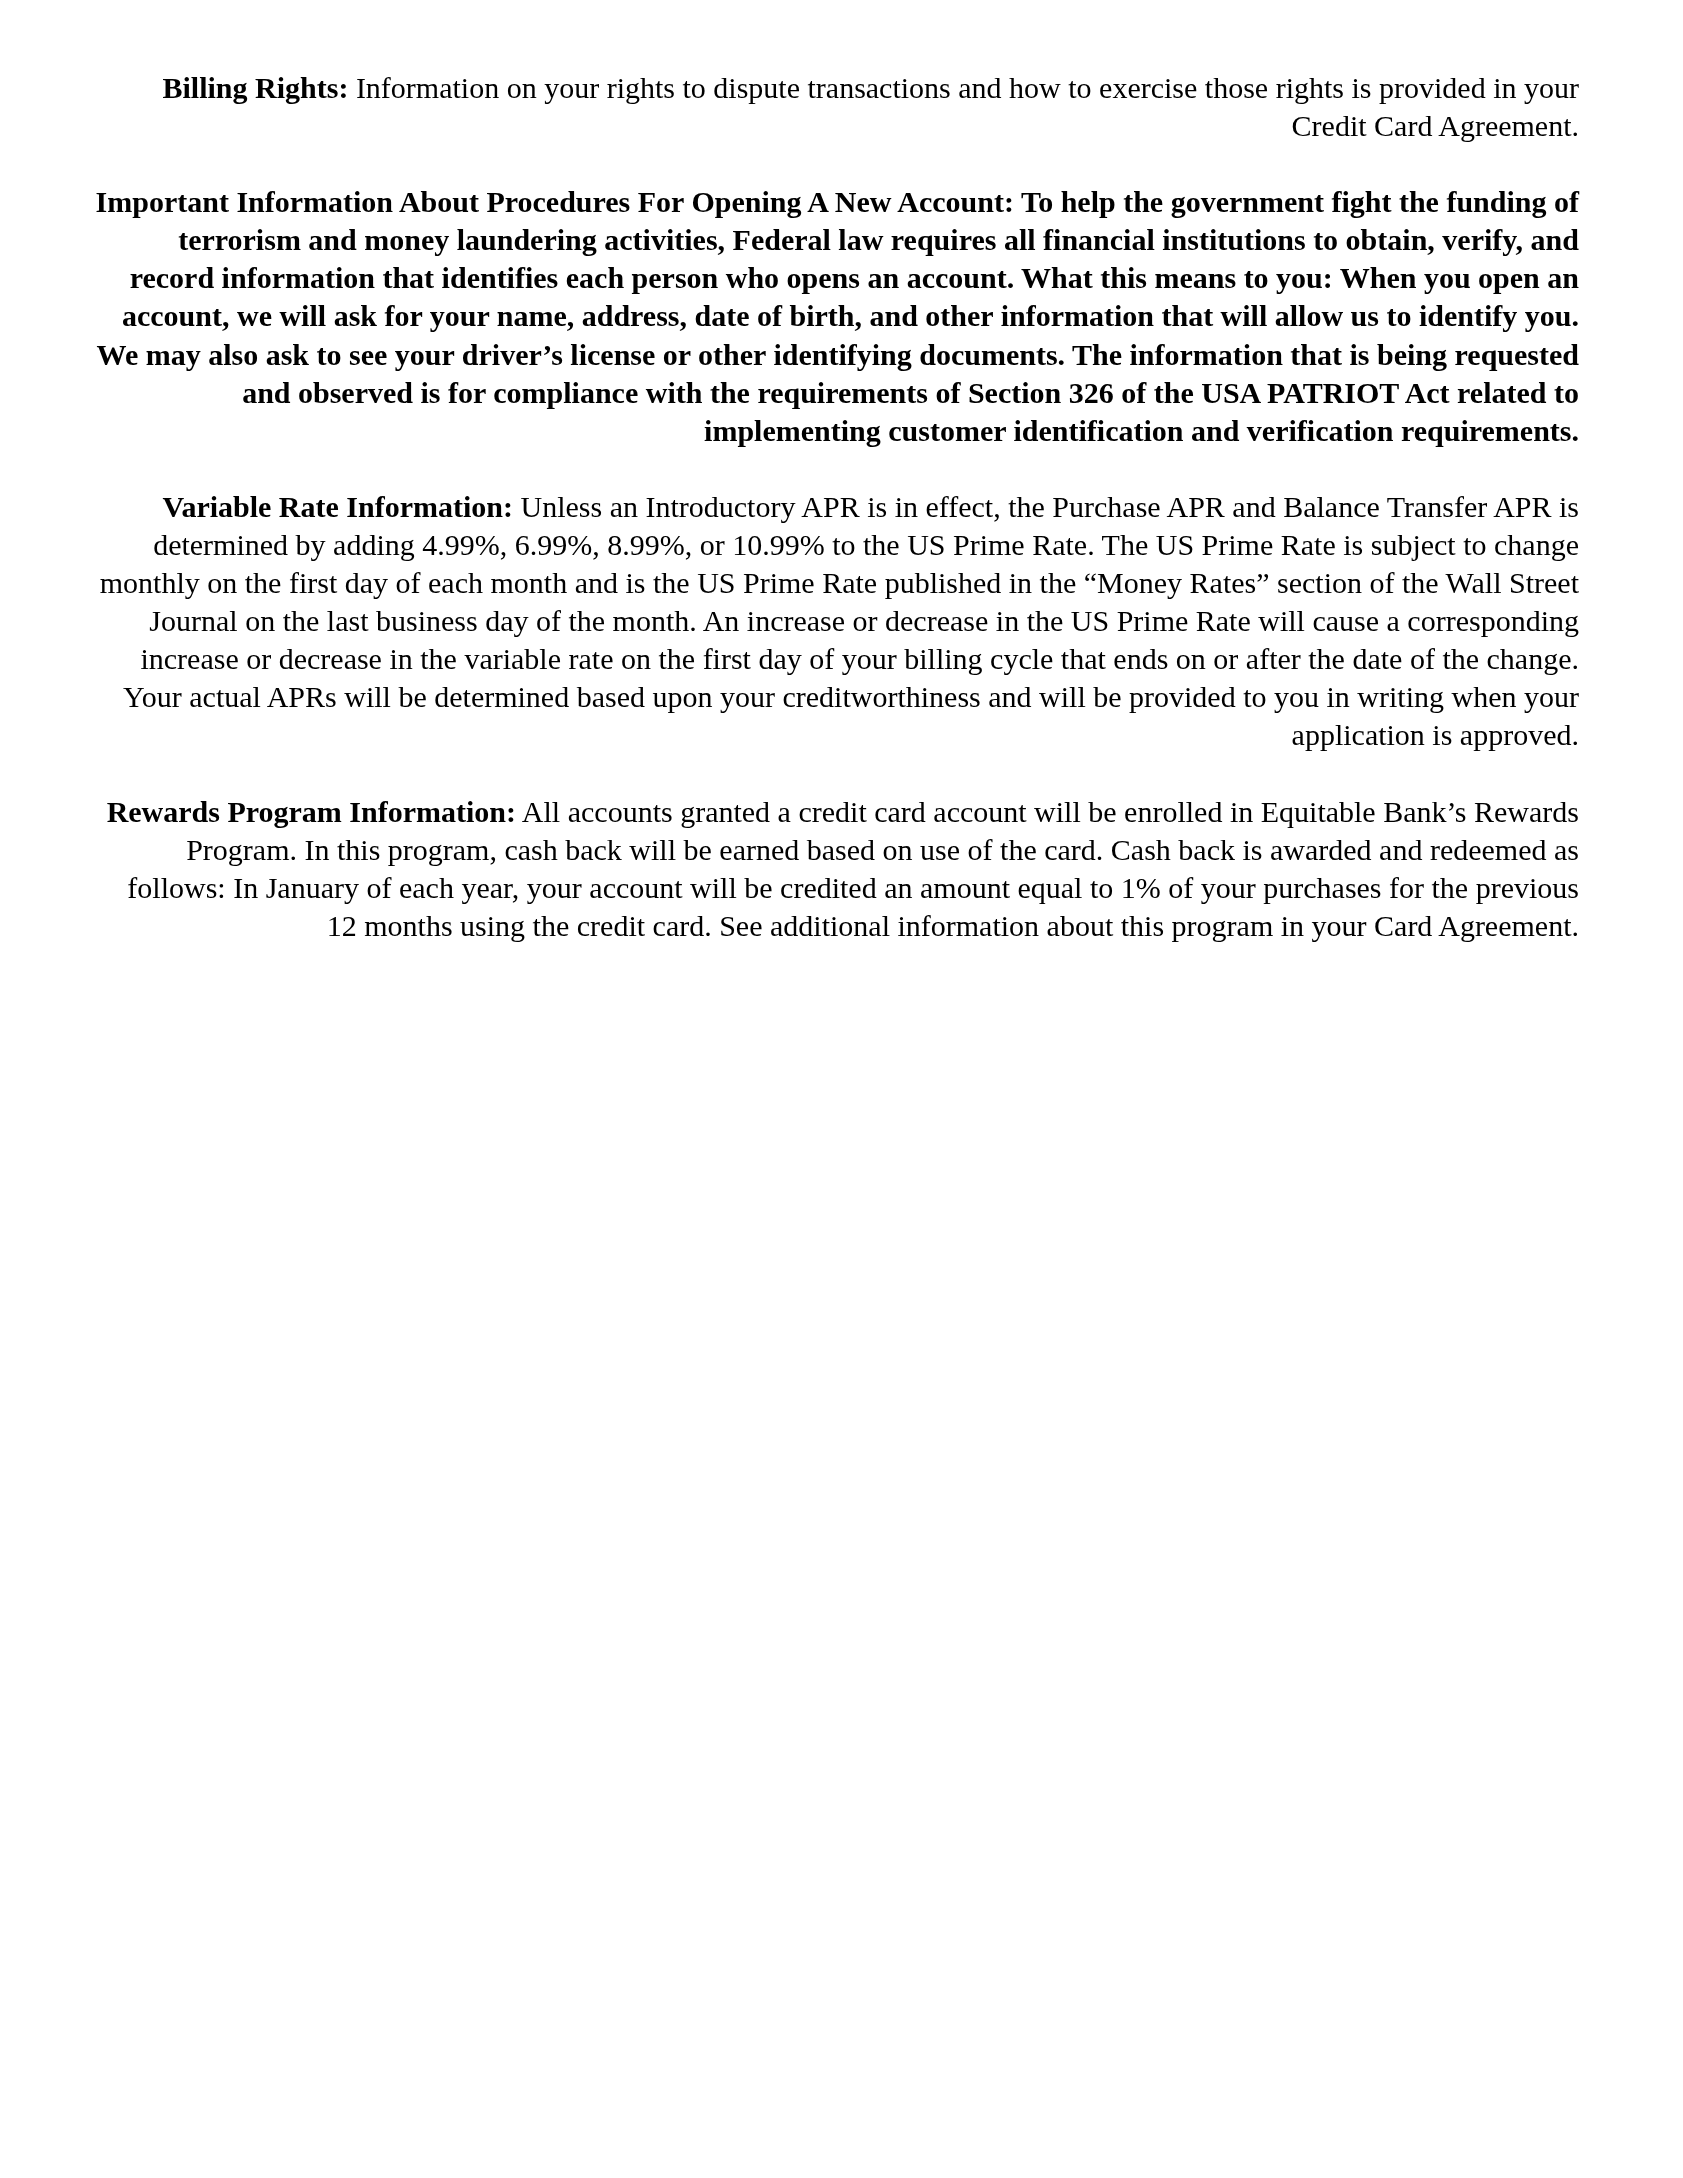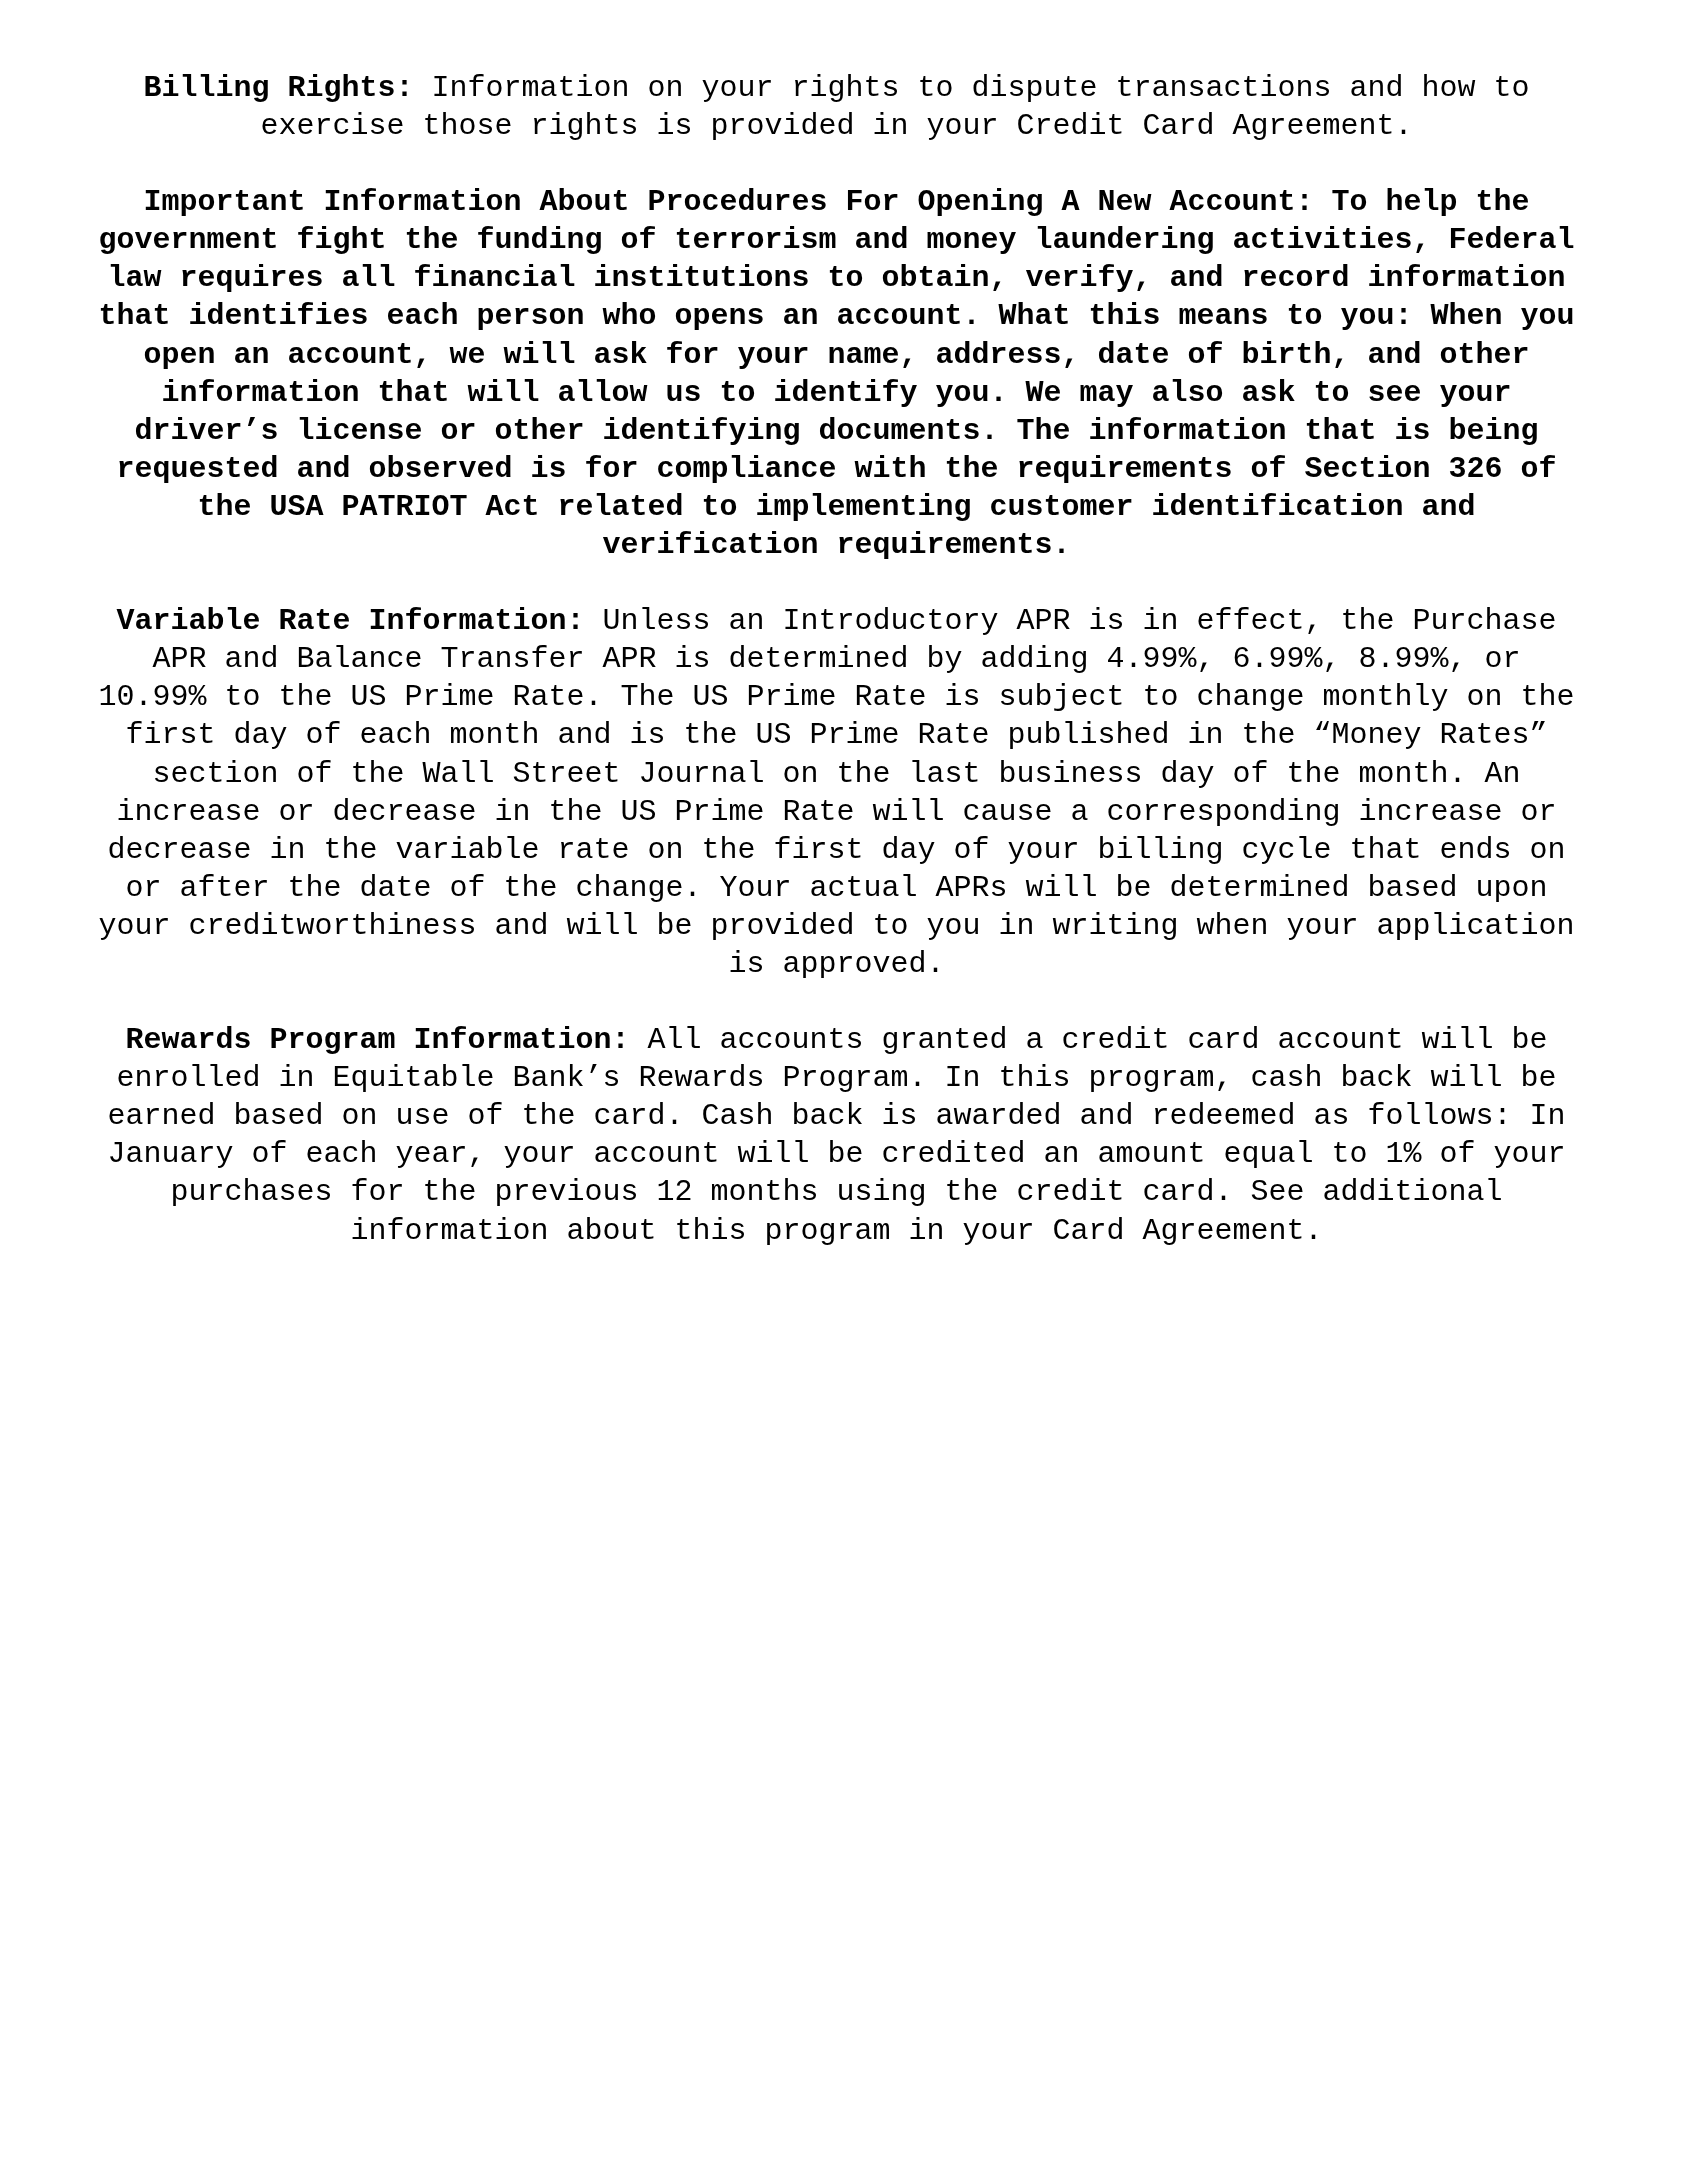--- a/index.html
+++ b/index.html
@@ -22,22 +22,21 @@
     padding: 69px 99px 0 94px;
     background: #ffffff;
   }
   .doc-body {
     width: 1485px;
   }
   p.para {
     margin: 0 0 38px 0;
     font-size: 30px;
     line-height: 1.27;
-    text-align: center;
-    font-family: Liberation Mono, monospace;
+    text-align: right;
   }
   p.para:last-child {
     margin-bottom: 0;
   }
   .lead {
     font-weight: bold;
   }
   .para.bold-body {
     font-weight: bold;
   }

